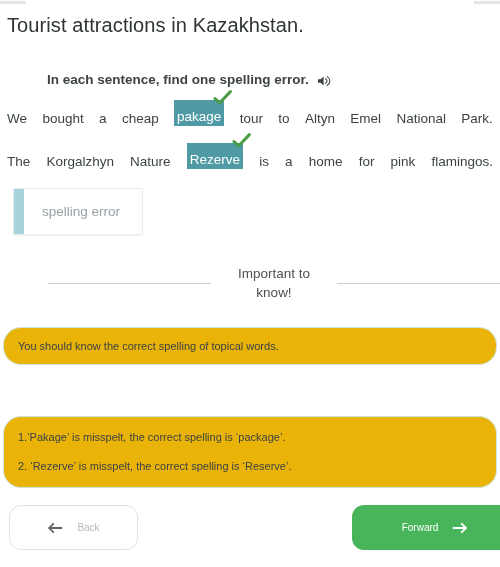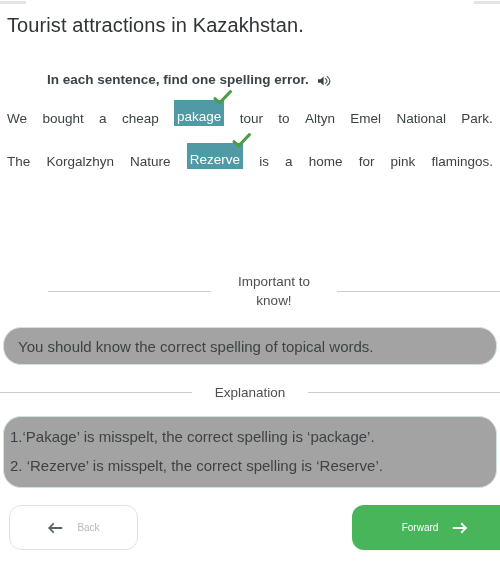--- a/index.html
+++ b/index.html
@@ -136,45 +136,45 @@
     height: 1px;
     background: #c9ccd0;
   }
   .divider .dtext {
     font-size: 13.5px;
     color: #4a5053;
     text-align: center;
     line-height: 19px;
   }
 
-  .divider.important { top: 272px; padding-left: 48px; }
+  .divider.important { top: 264px; padding-left: 48px; }
   .divider.important .dtext { width: 98px; }
   .divider.explanation { top: 383px; }
   .divider.explanation .dtext { width: 88px; }
 
   .infobox {
     position: absolute;
     left: 3px;
     width: 494px;
-    background: #a3a3a3;
+    background: #eab308;
     border: 1px solid #cfe4d8;
     border-radius: 18px;
-    font-size: 15px;
+    font-size: 11px;
     color: #3c4346;
   }
   .infobox.know {
     top: 327px;
     height: 38px;
     display: flex;
     align-items: center;
     padding: 0 14px;
   }
   .infobox.expl {
     top: 416px;
-    padding: 11px 14px 12px 6px;
+    padding: 11px 14px 12px 14px;
   }
   .expl-line { line-height: 18px; }
   .expl-line + .expl-line { margin-top: 11px; }
 
   .btn {
     position: absolute;
     border-radius: 12px;
     display: flex;
     align-items: center;
     justify-content: center;
@@ -259,36 +259,35 @@
       </span>
     </span>
     <span class="w">is</span>
     <span class="w">a</span>
     <span class="w">home</span>
     <span class="w">for</span>
     <span class="w">pink</span>
     <span class="w">flamingos.</span>
   </div>
 
+  <div class="chip">
+    <div class="chip-bar"></div>
+    <div class="chip-label">spelling error</div>
+  </div>
 
   <div class="divider important">
     <div class="line"></div>
     <div class="dtext">Important to know!</div>
     <div class="line"></div>
   </div>
 
   <div class="infobox know">
     <span>You should know the correct spelling of topical words.</span>
   </div>
 
-  <div class="divider explanation">
-    <div class="line"></div>
-    <div class="dtext">Explanation</div>
-    <div class="line"></div>
-  </div>
 
   <div class="infobox expl">
     <div class="expl-line">1.‘Pakage’ is misspelt, the correct spelling is ‘package’.</div>
     <div class="expl-line">2. ‘Rezerve’ is misspelt, the correct spelling is ‘Reserve’.</div>
   </div>
 
   <div class="btn btn-back">
     <span class="arrow">
       <svg width="16" height="12" viewBox="0 0 16 12" aria-hidden="true">
         <path d="M15 6H2.2" stroke="#6f7madd" stroke-width="0"></path>

